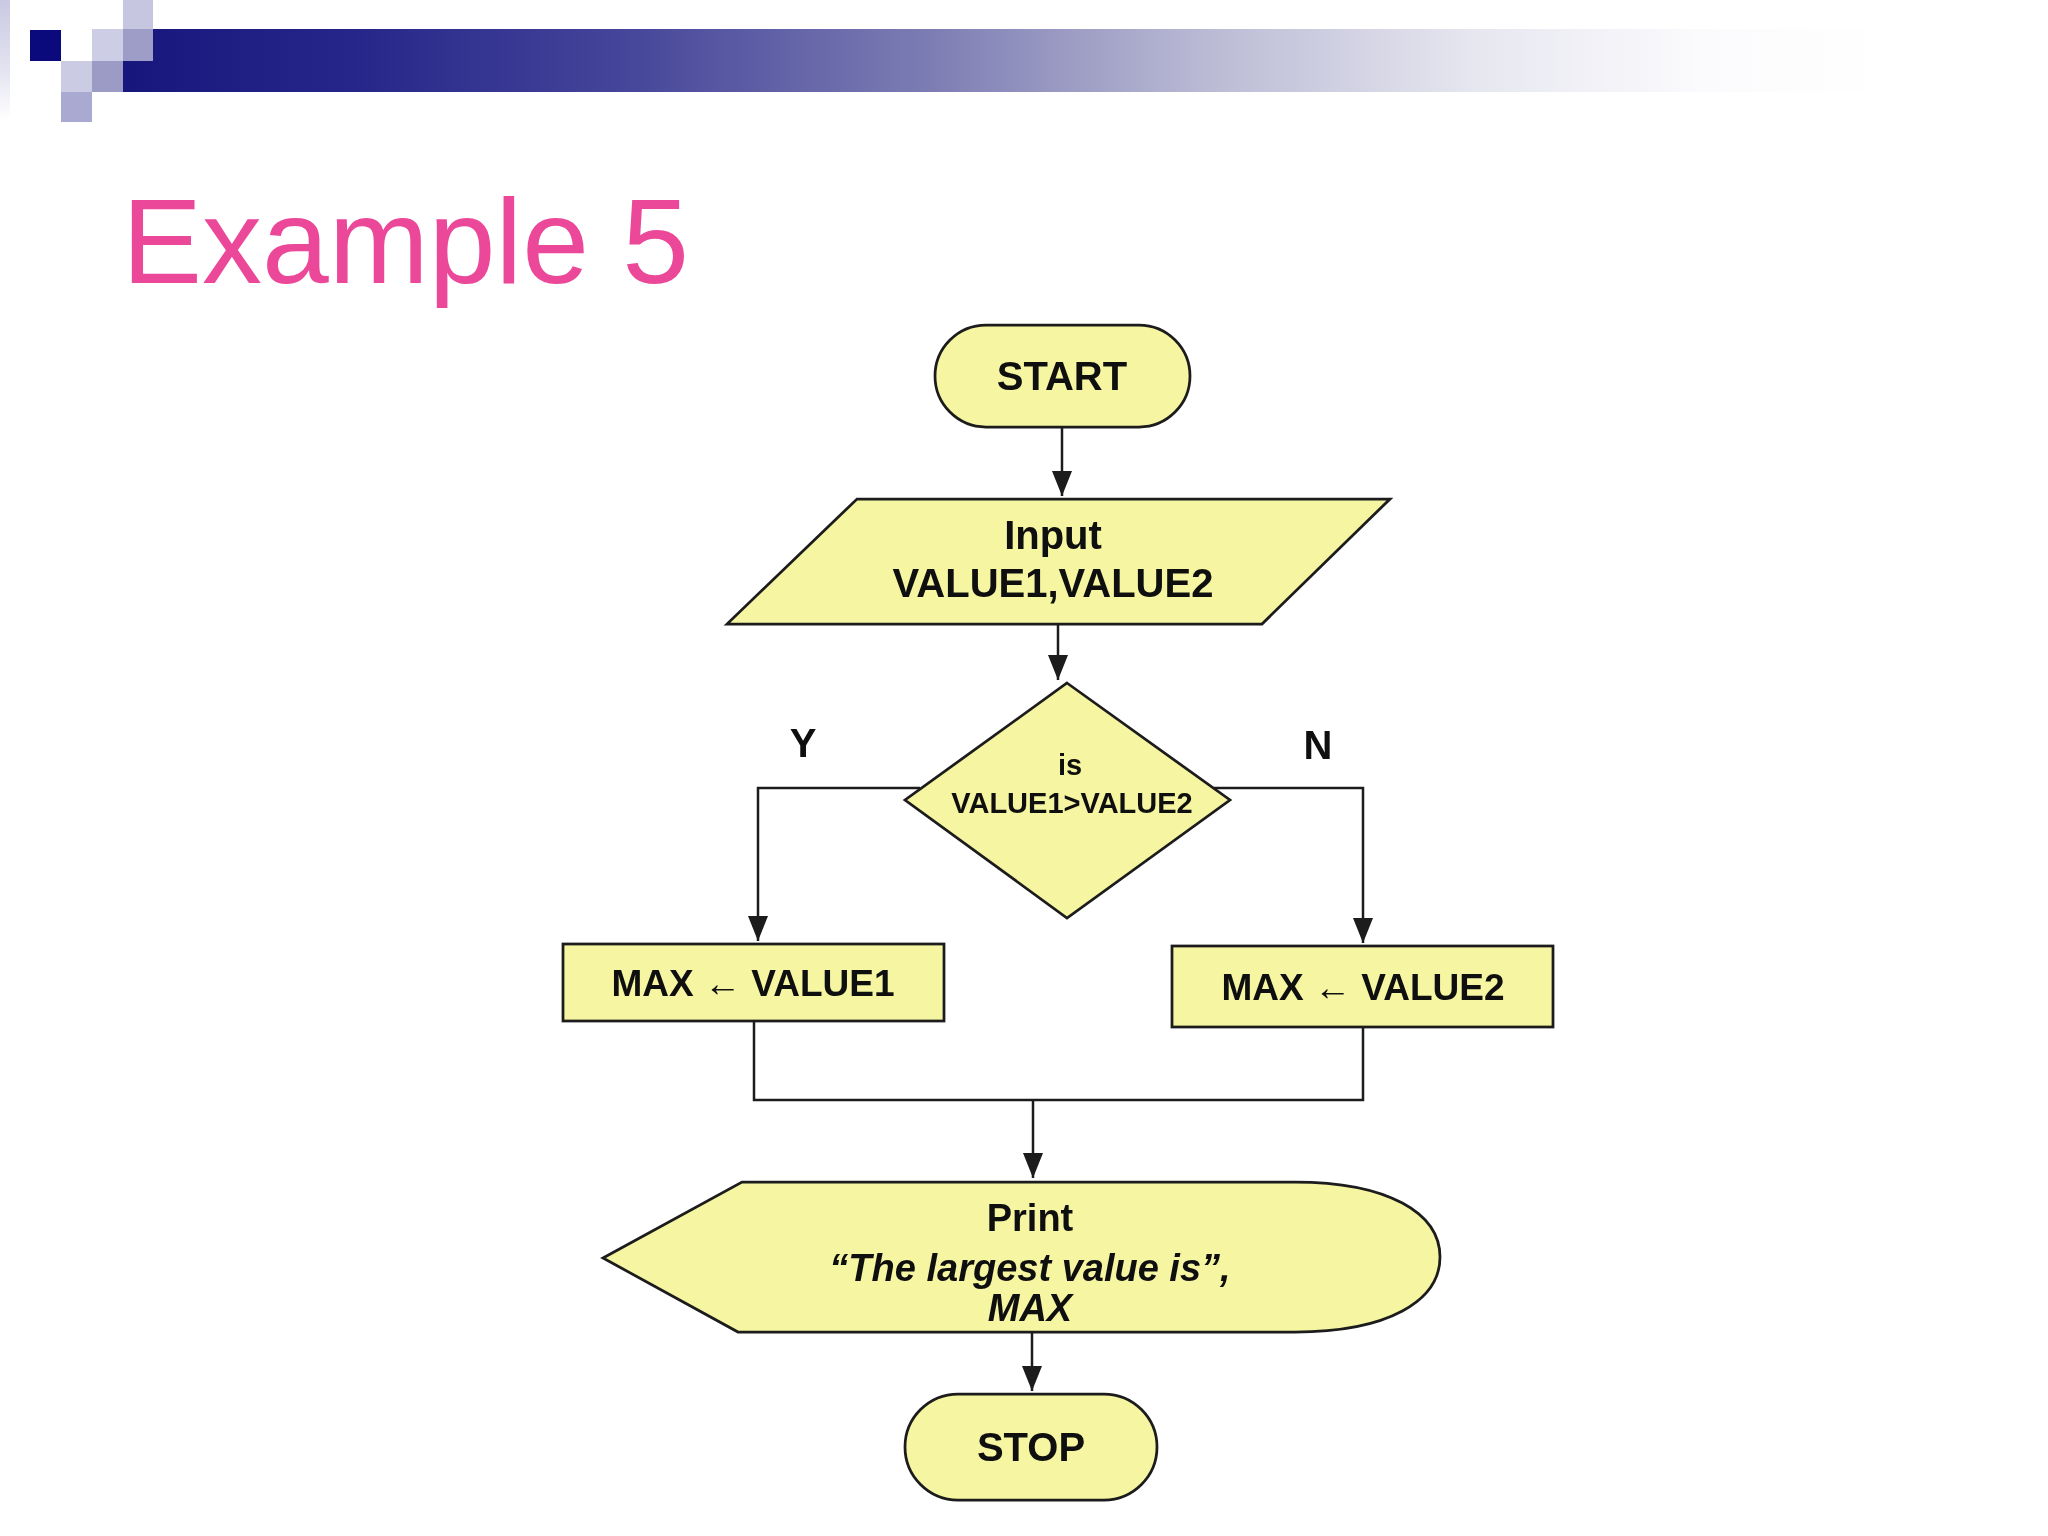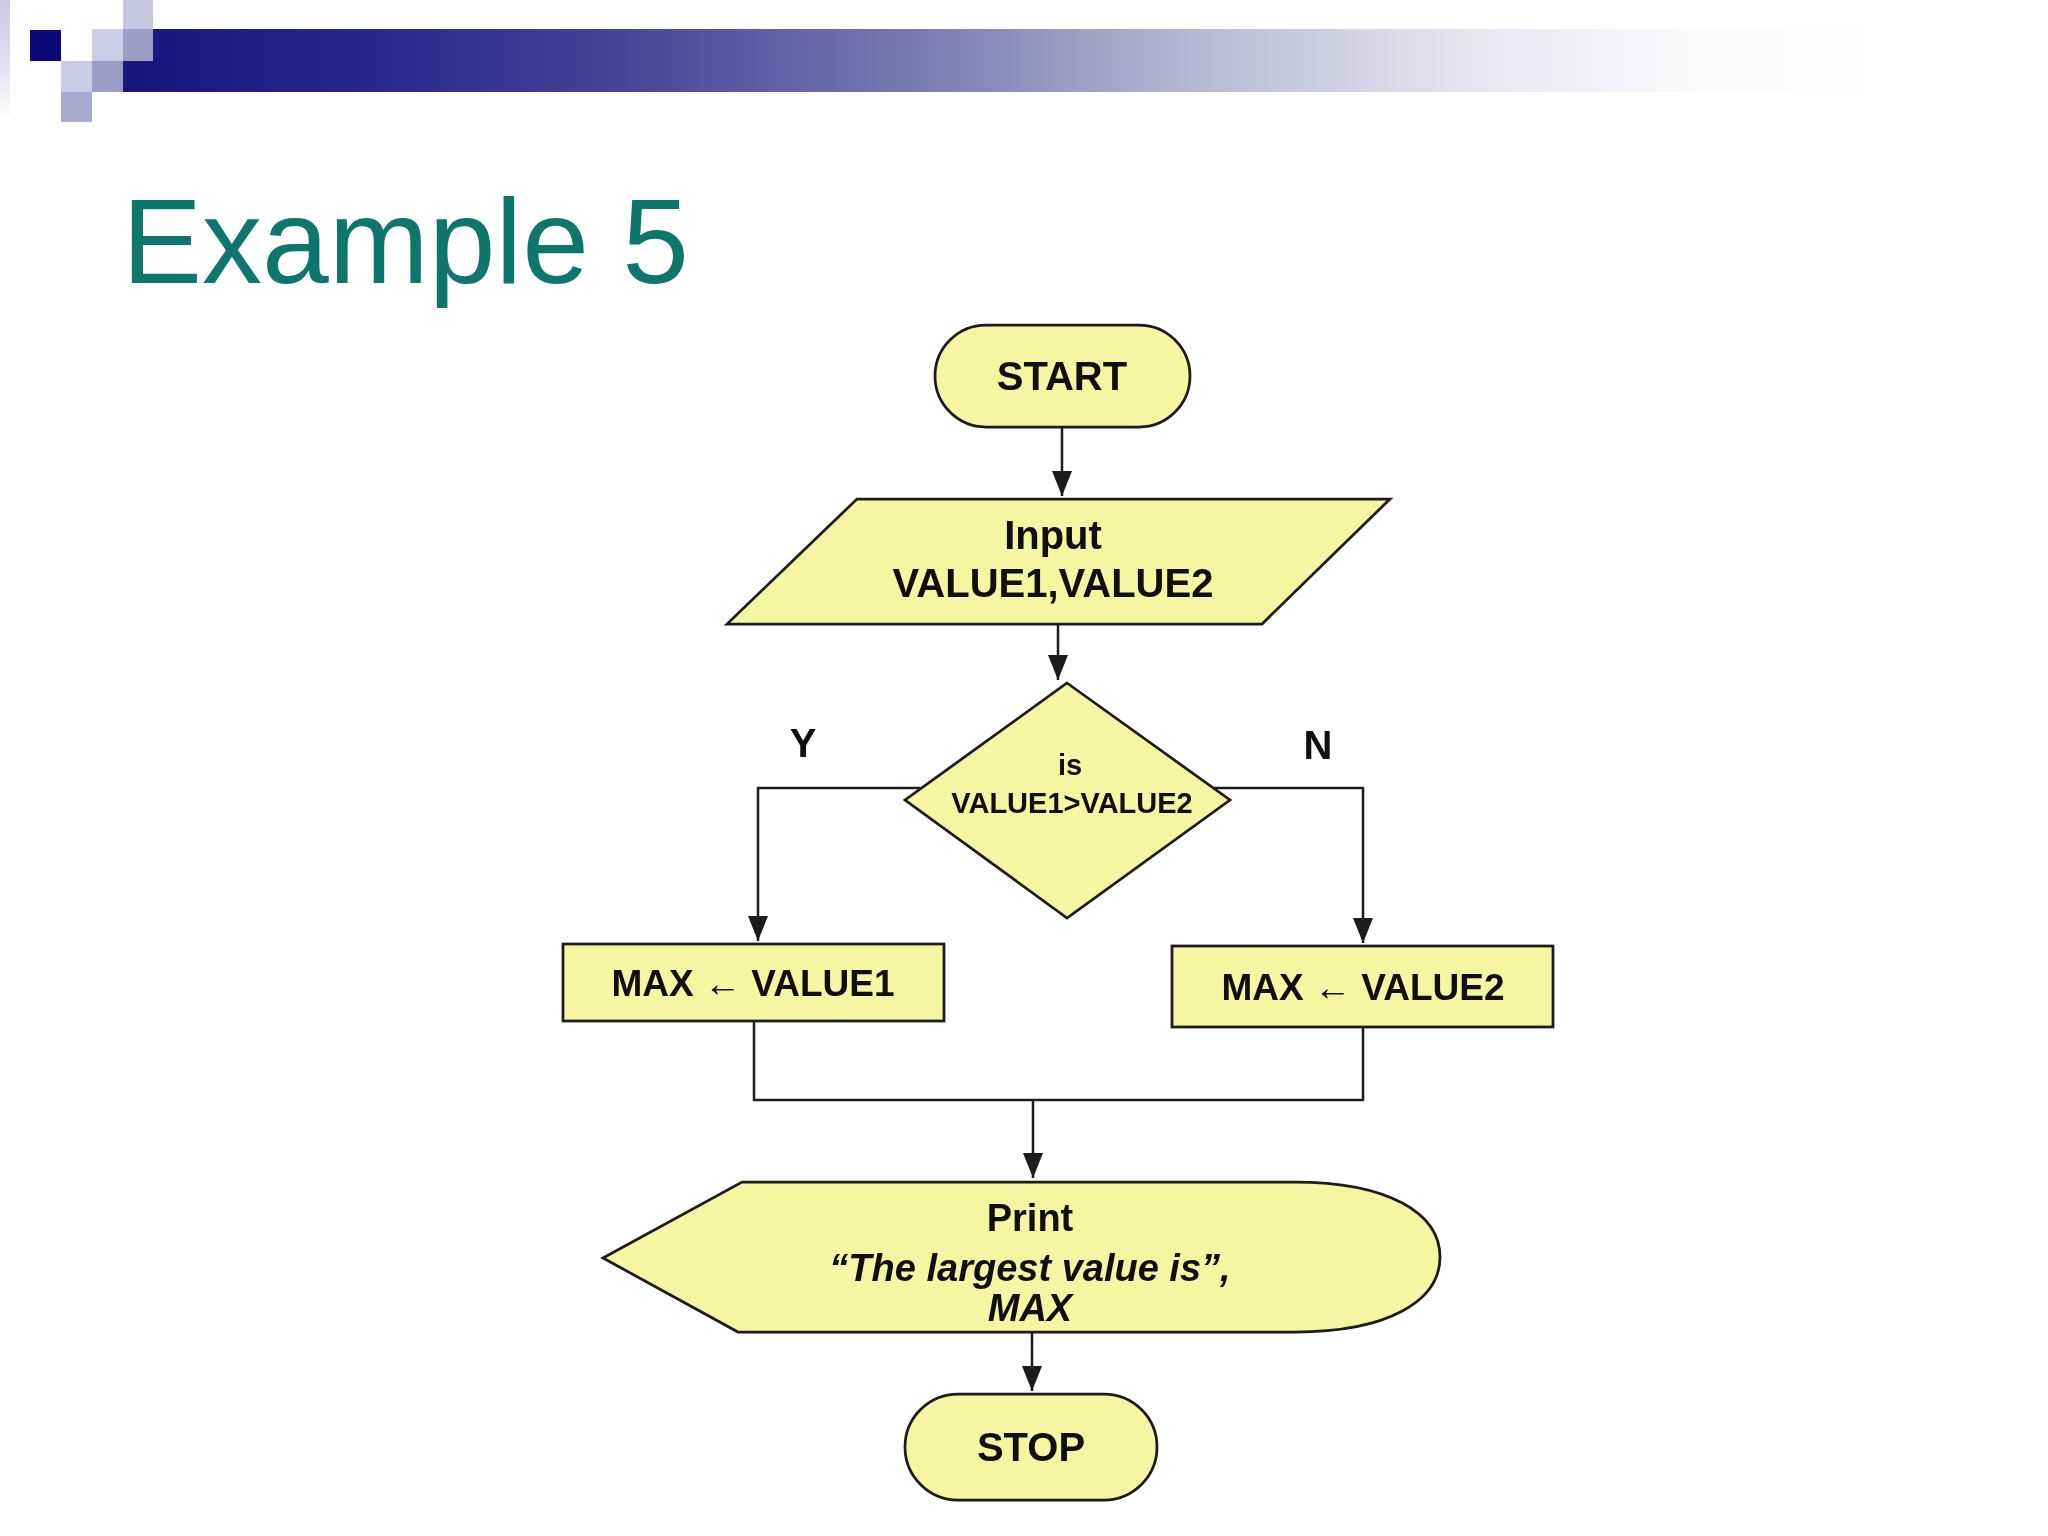--- a/index.html
+++ b/index.html
@@ -14,21 +14,21 @@
   .sq{position:absolute;}
   .sq-navy{left:30px;top:30px;width:31px;height:31px;background:#0a0a7d;}
   .sq-a{left:92px;top:29px;width:31px;height:32px;background:#cdcde5;}
   .sq-b{left:123px;top:0;width:30px;height:29px;background:#c6c6e1;}
   .sq-c{left:123px;top:29px;width:30px;height:32px;background:#9d9dc8;}
   .sq-d{left:61px;top:61px;width:31px;height:31px;background:#cbcbe3;}
   .sq-e{left:92px;top:61px;width:31px;height:31px;background:#9b9bc6;}
   .sq-f{left:61px;top:92px;width:31px;height:30px;background:#a9a9d1;}
   
   .title{position:absolute;left:122px;top:181px;font-size:120px;line-height:1;
-         color:#0f766e;white-space:nowrap;}
+         color:#ec4899;white-space:nowrap;}
   
   svg.flow{position:absolute;left:0;top:0;}
   .shape{fill:#f5f5a2;stroke:#1c1c1c;stroke-width:2.75;}
   .conn{fill:none;stroke:#1c1c1c;stroke-width:2.5;}
   text{fill:#0f0f0f;font-family:"Liberation Sans",sans-serif;font-weight:700;
        text-anchor:middle;}
   .t40{font-size:40px;}
   .t38{font-size:38px;}
   .t37{font-size:37px;}
   .t29{font-size:29px;}

